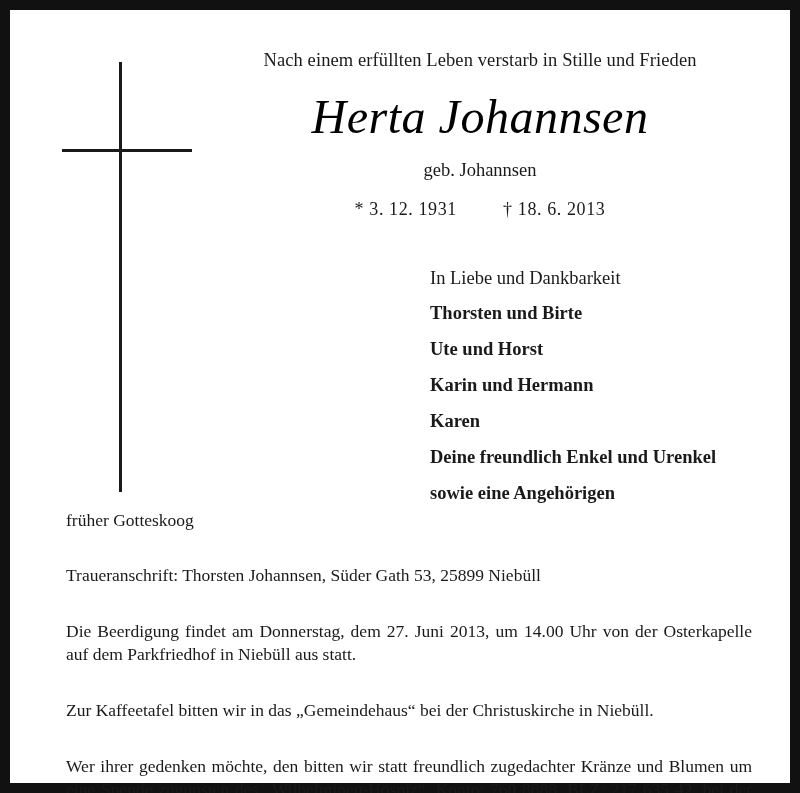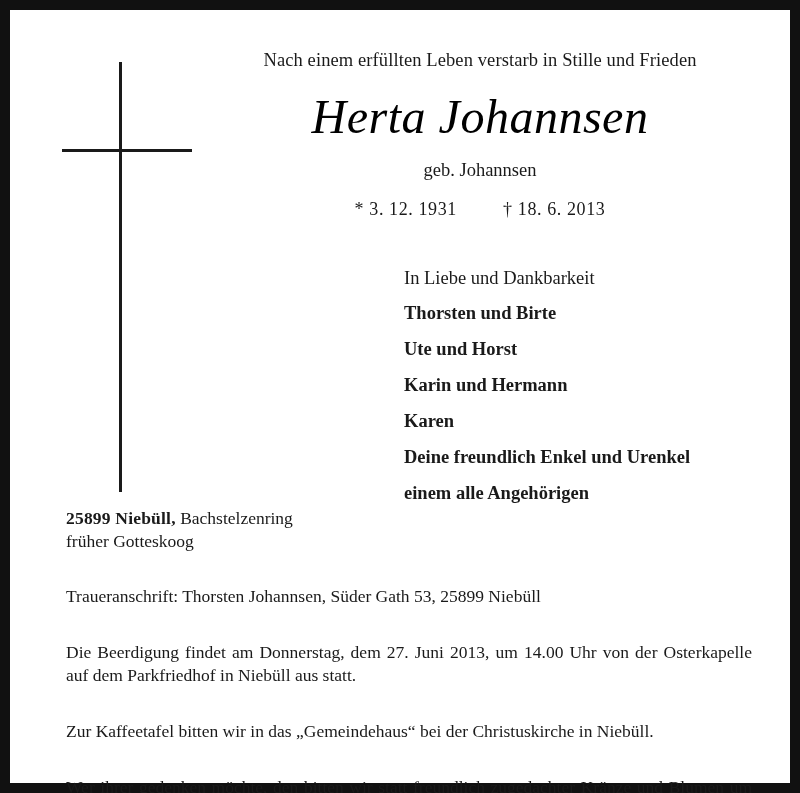--- a/index.html
+++ b/index.html
@@ -83,21 +83,21 @@
     margin-top: 18px;
     letter-spacing: 0.6px;
   }
   .dates .sep {
     display: inline-block;
     width: 36px;
   }
   
   .family {
     position: absolute;
-    left: 394px;
+    left: 420px;
     top: 258px;
     text-align: left;
   }
   .family .intro {
     font-size: 18.5px;
     margin-bottom: 14px;
   }
   .family .member {
     font-size: 18.5px;
     font-weight: bold;
@@ -153,28 +153,24 @@
       </div>
     </div>
 
     <div class="family">
       <div class="intro">In Liebe und Dankbarkeit</div>
       <div class="member">Thorsten und Birte</div>
       <div class="member">Ute und Horst</div>
       <div class="member">Karin und Hermann</div>
       <div class="member">Karen</div>
       <div class="member">Deine freundlich Enkel und Urenkel</div>
-      <div class="member">einem alle Angehörigen</div>
+      <div class="member">sowie eine Angehörigen</div>
     </div>
 
     <div class="bottom">
-      <div class="addr-line1">
-        <b>25899 Niebüll,</b>
-        <span>Bachstelzenring</span>
-      </div>
       <div class="addr-line2">früher Gotteskoog</div>
       <div class="para nojust">Traueranschrift: Thorsten Johannsen, Süder Gath 53, 25899 Niebüll</div>
       <div class="para">Die Beerdigung findet am Donnerstag, dem 27. Juni 2013, um 14.00 Uhr von der Osterkapelle auf dem Parkfriedhof in Niebüll aus statt.</div>
       <div class="para nojust">Zur Kaffeetafel bitten wir in das „Gemeindehaus“ bei der Christuskirche in Niebüll.</div>
       <div class="para">Wer ihrer gedenken möchte, den bitten wir statt freundlich zugedachter Kränze und Blumen um eine Spende zugunsten des „Wilhelminen-Hospiz“, Konto: 760 8888, BLZ: 217 635 42, bei der VR Bank eG in Niebüll. Trauerfall Herta Johannsen</div>
     </div>
 
   </div>
 </div>
 

